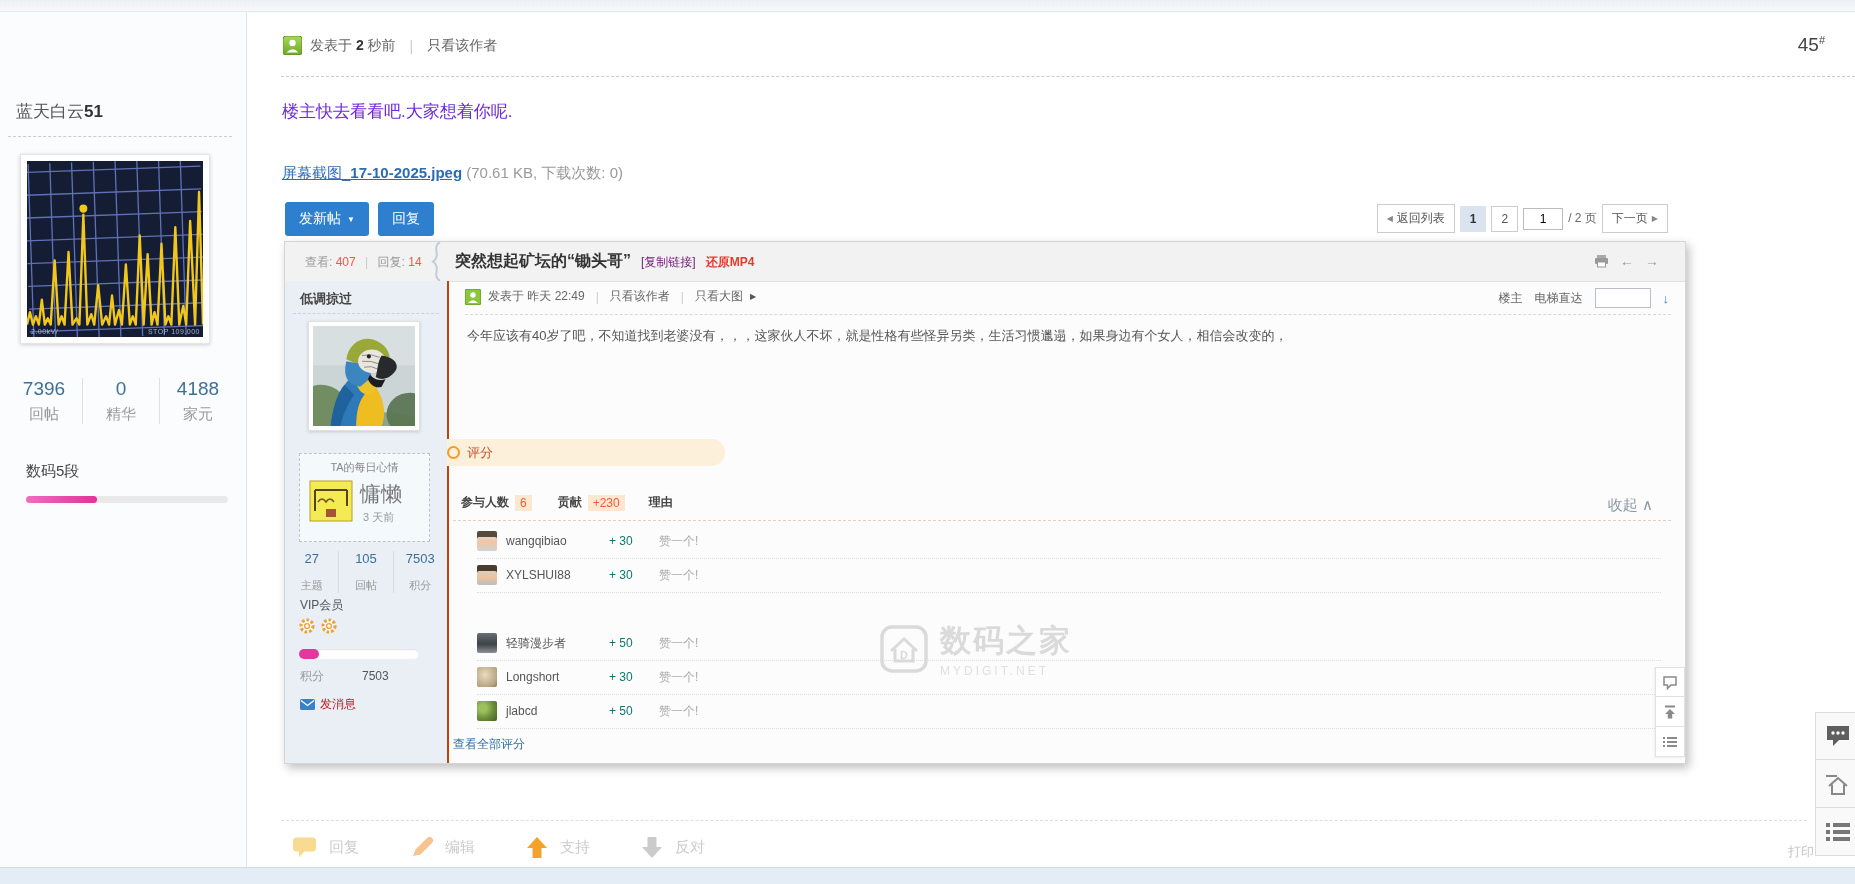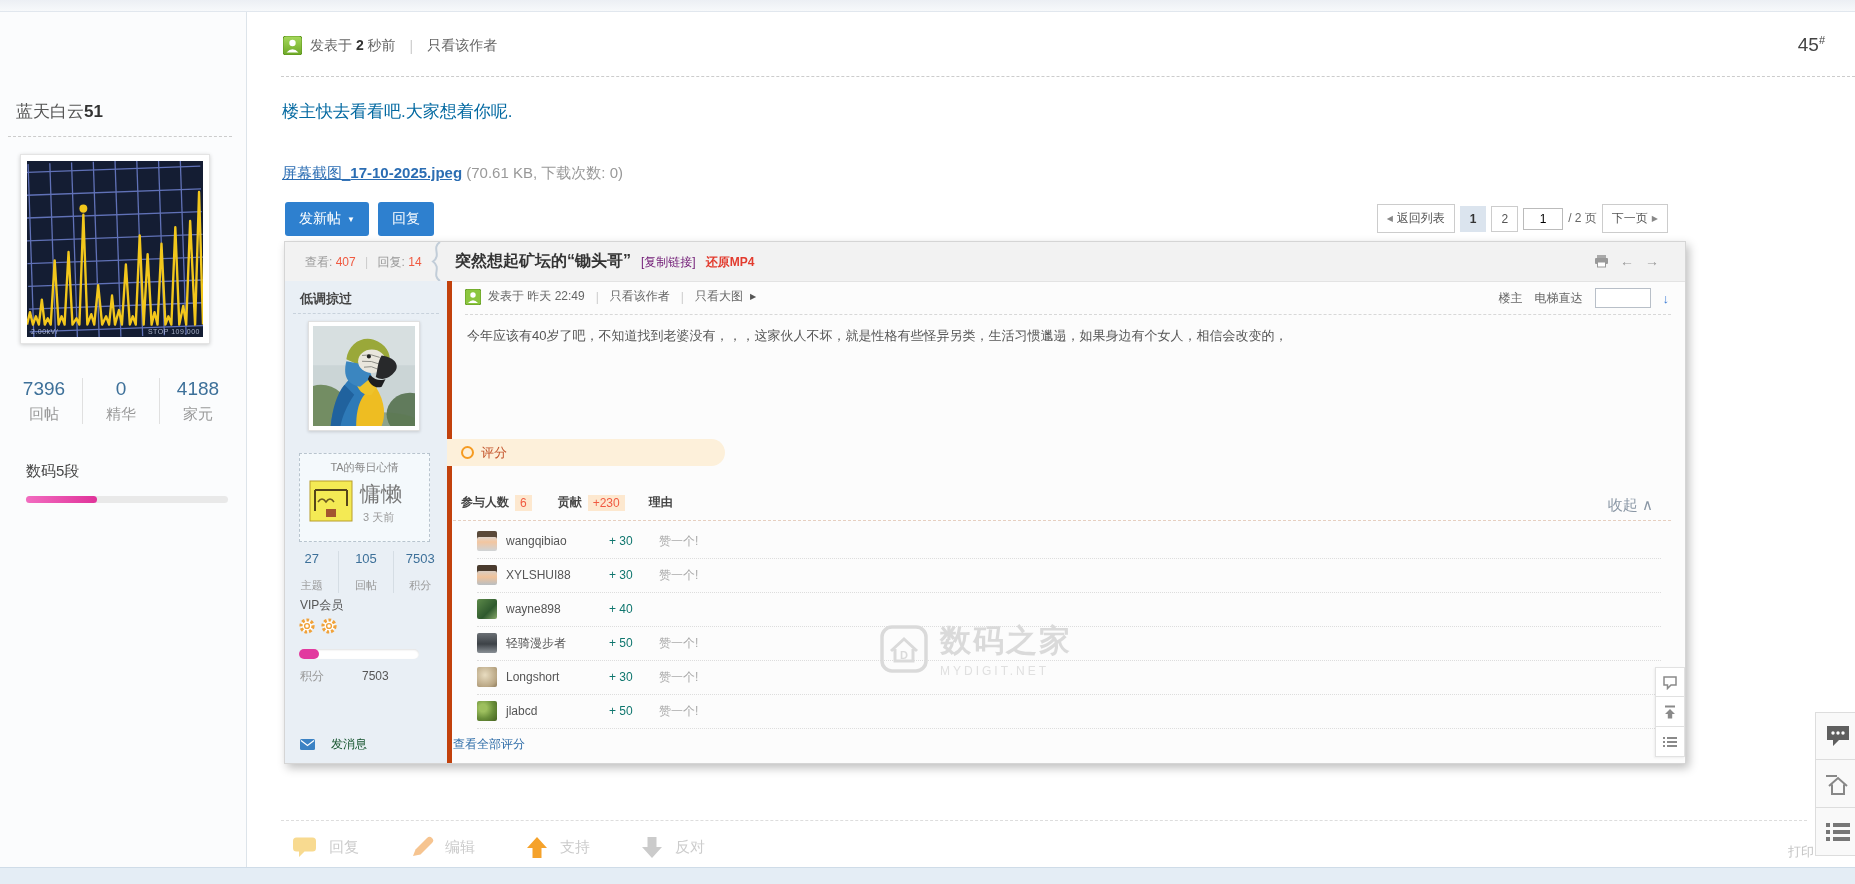--- a/index.html
+++ b/index.html
@@ -26,21 +26,21 @@
   .progress{left:26px;top:484px;width:202px;height:7px;background:#e9e9e9;border-radius:4px;}
   .progress .fill{width:35%;height:100%;background:linear-gradient(90deg,#f26cc0,#e0339a);border-radius:4px;}
   
   .post-head{left:283px;top:36px;display:flex;align-items:center;gap:8px;font-size:14px;color:#666;}
   .post-head .t b{color:#333;}
   .pipe{color:#ccc;margin:0 6px;}
   .lnk-quiet{color:#666;text-decoration:none;cursor:pointer;}
   .floor{right:30px;top:34px;font-size:19px;color:#444;}
   .floor sup{font-size:11px;}
   .dash1{left:281px;right:0;top:76px;border-top:1px dashed #ccc;height:0;}
-  .post-text{left:282px;top:100px;font-size:17px;color:#0369a1;}
+  .post-text{left:282px;top:100px;font-size:17px;color:#6d28d9;}
   .attach{left:282px;top:164px;font-size:15px;color:#999;}
   .attach a{color:#2b6db3;text-decoration:underline;cursor:pointer;}
   .btns{left:285px;top:202px;display:flex;gap:9px;}
   .btn-blue{background:#2e80cf;color:#fff;font-size:14px;padding:8px 14px;border-radius:3px;border:none;cursor:pointer;display:flex;align-items:center;gap:6px;font-family:inherit;}
   .btn-blue .caret{font-size:8px;}
   .pager{right:187px;top:204px;display:flex;align-items:center;gap:5px;font-size:12px;color:#666;}
   .pg-btn{border:1px solid #ccc;background:#fff;padding:5px 9px;cursor:pointer;color:#555;display:flex;gap:4px;align-items:center;}
   .pg-btn .ar{font-size:8px;color:#888;}
   .pg-num{padding:5px 9px;border:1px solid #ccc;background:#fff;cursor:pointer;color:#555;}
   .pg-num.active{background:#dbe4ee;border-color:#dbe4ee;font-weight:bold;color:#333;}
@@ -51,50 +51,50 @@
   .shot .abs{position:absolute;}
   .shot-titlebar{left:0;top:0;right:0;height:39px;background:#f2f2f2;border-bottom:1px solid #e3e3e3;}
   .shot-views{left:20px;top:12px;font-size:12px;color:#999;}
   .red{color:#f05a41;}
   .curly{left:140px;top:0;}
   .shot-titlerow{left:170px;top:9px;display:flex;align-items:baseline;gap:10px;}
   .shot-title{font-size:16px;font-weight:bold;color:#333;}
   .copylink{font-size:12px;color:#701a75;}
   .mp4{font-size:12px;font-weight:bold;color:#e23b2e;}
   .shot-tools{right:26px;top:11px;display:flex;gap:11px;align-items:center;color:#999;font-weight:bold;font-size:14px;}
-  .shot-side{left:0;top:39px;width:162px;bottom:0;background:#e9eff5;border-right:5px solid #c2410c;}
+  .shot-side{left:0;top:39px;width:162px;bottom:0;background:#e9eff5;border-right:2px solid #c2410c;}
   .s-user{left:15px;top:9px;font-size:13px;color:#444;font-weight:bold;}
   .s-dash{left:8px;right:8px;top:32px;border-top:1px dashed #c8d2dc;height:0;}
   .parrot-box{left:23px;top:40px;width:112px;height:110px;background:#fff;padding:4px;border:1px solid #e0e0e0;box-shadow:0 1px 3px rgba(0,0,0,.15);box-sizing:border-box;}
   .mood-box{left:14px;top:172px;width:131px;height:89px;border:1px dashed #b8c4ce;background:#f4f9fc;box-sizing:border-box;}
   .mood-title{position:absolute;left:0;right:0;top:6px;text-align:center;font-size:11px;color:#888;}
   .mood-ico{position:absolute;left:9px;top:26px;}
   .mood-word{position:absolute;left:60px;top:26px;font-size:21px;color:#777;}
   .mood-time{position:absolute;left:63px;top:56px;font-size:11px;color:#999;}
   .s-stats{left:0;top:270px;width:162px;display:flex;text-align:center;align-items:center;}
   .s-stats .col{flex:1;}
   .s-stats .col + .col{border-left:1px solid #d5dde4;}
   .s-stats .num{font-size:13px;color:#3d7099;}
   .s-stats .lab{font-size:11px;color:#999;margin-top:12px;}
   .s-group{left:15px;top:316px;font-size:12px;color:#555;}
   .badges{left:13px;top:336px;display:flex;gap:4px;}
   .s-progress{left:14px;top:368px;width:120px;height:10px;background:#fff;border-radius:5px;box-shadow:inset 0 1px 2px rgba(0,0,0,.12);}
   .s-progress .fill{width:20px;height:100%;background:#e2399f;border-radius:5px;}
   .s-score{left:15px;top:387px;font-size:12px;color:#999;}
   .s-score .v{color:#555;margin-left:38px;}
-  .s-msg{left:15px;top:415px;font-size:12px;color:#14532d;display:flex;align-items:center;gap:16px;margin-top:40px;}
+  .s-msg{left:15px;top:415px;font-size:12px;color:#b91c1c;display:flex;align-items:center;gap:5px;}
   .sp-head{left:180px;top:46px;display:flex;align-items:center;gap:7px;font-size:12px;color:#666;}
   .sp-head .pipe{margin:0 4px;}
   .tri{font-size:8px;color:#555;}
   .sp-right{right:16px;top:46px;display:flex;align-items:center;gap:12px;font-size:12px;color:#666;}
   .elev-input{width:50px;height:16px;border:1px solid #b8bfc8;background:#fff;}
   .elev-arrow{color:#3a7bd5;font-weight:bold;font-size:13px;}
   .sp-dash{left:180px;right:14px;top:72px;border-top:1px dashed #d8d8d8;height:0;}
   .sp-text{left:182px;top:84px;right:70px;font-size:13px;color:#555;line-height:1.6;}
-  .score-pill{left:162px;top:197px;width:278px;height:27px;background:#fdf0da;border-radius:0 14px 14px 0;display:flex;align-items:center;padding-left:14px;gap:7px;box-sizing:border-box;}
+  .score-pill{left:162px;top:197px;width:278px;height:27px;background:#fdf0da;border-radius:0 14px 14px 0;display:flex;align-items:center;gap:7px;box-sizing:border-box;}
   .score-ring{width:9px;height:9px;border:2px solid #f59b22;border-radius:50%;}
   .score-pill .t{font-size:13px;color:#c4552c;}
   .rt-head{left:176px;top:252px;font-size:12px;color:#444;display:flex;align-items:center;}
   .rt-head b{font-weight:bold;color:#444;}
   .hl-red{color:#f05a41;background:#fde8cf;padding:1px 5px;margin-left:6px;}
   .rt-head .gap1{margin-left:26px;} .rt-head .gap2{margin-left:24px;}
   .collapse{right:32px;top:254px;font-size:15px;color:#8a97a5;cursor:default;}
   .rt-hdash{left:168px;right:14px;top:278px;border-top:1px dashed #e6cfc0;height:0;}
   .rt-row{left:168px;right:24px;height:34px;display:flex;align-items:center;border-bottom:1px dotted #ddd;font-size:12px;margin-left:24px;}
   .rt-row .av{width:20px;height:20px;margin-right:9px;border-radius:2px;flex:none;}
@@ -381,26 +381,20 @@
       <span class="nm">wangqibiao</span>
       <span class="sc">+ 30</span>
       <span class="rs">赞一个!</span>
     </div>
     <div class="abs rt-row" style="top:316px">
       <div class="av av2"></div>
       <span class="nm">XYLSHUI88</span>
       <span class="sc">+ 30</span>
       <span class="rs">赞一个!</span>
     </div>
-    <div class="abs rt-row" style="top:350px">
-      <div class="av av3"></div>
-      <span class="nm">wayne898</span>
-      <span class="sc">+ 40</span>
-      <span class="rs"></span>
-    </div>
     <div class="abs rt-row" style="top:384px">
       <div class="av av4"></div>
       <span class="nm">轻骑漫步者</span>
       <span class="sc">+ 50</span>
       <span class="rs">赞一个!</span>
     </div>
     <div class="abs rt-row" style="top:418px">
       <div class="av av5"></div>
       <span class="nm">Longshort</span>
       <span class="sc">+ 30</span>

